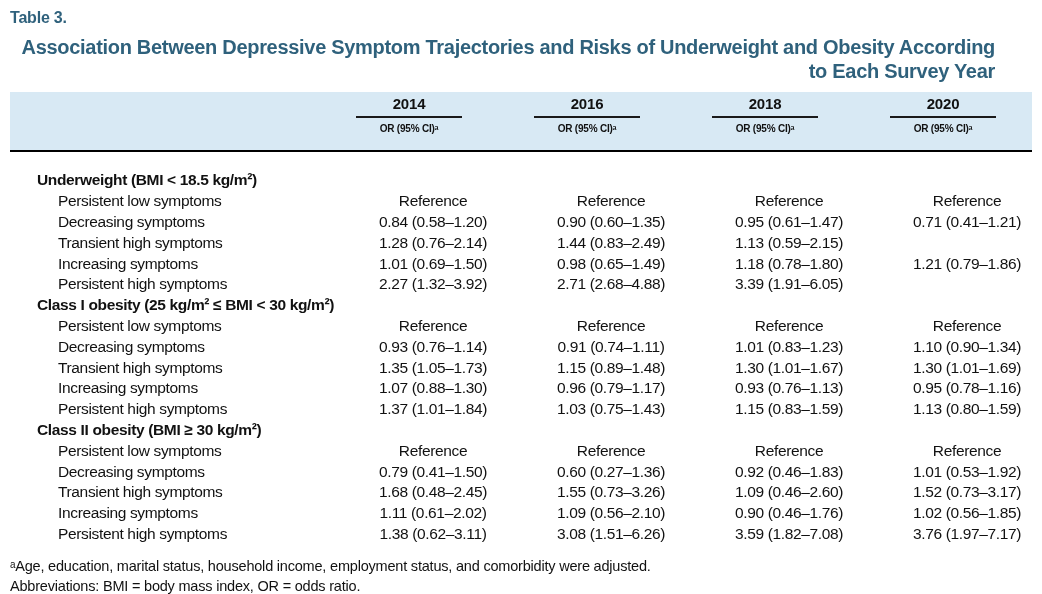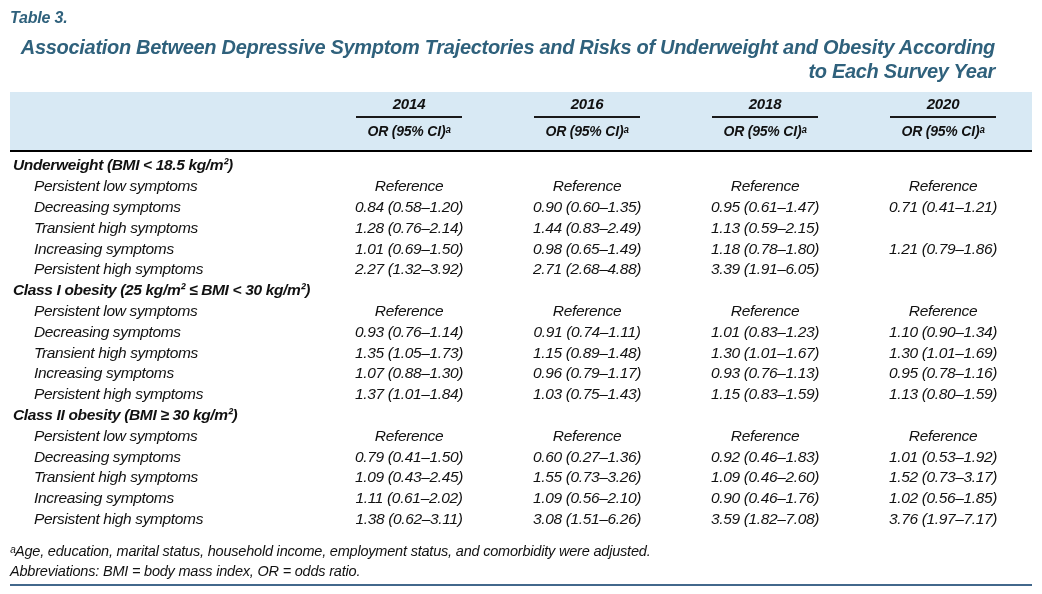--- a/index.html
+++ b/index.html
@@ -3,21 +3,21 @@
 <meta charset="utf-8">
 <style>
   * { margin: 0; padding: 0; box-sizing: border-box; }
   html, body { background: #ffffff; }
   body {
     width: 1042px; height: 594px;
     font-family: "Liberation Sans", "DejaVu Sans", sans-serif;
     color: var(--body-text, #111111);
     overflow: hidden;
   }
-  .page { width: 1042px; height: 594px; padding: 9px 10px 0 10px; position: relative; font-style: italic; }
+  .page { width: 1042px; height: 594px; padding: 9px 10px 0 10px; position: relative; }
 
   .table-label {
     font-size: 16px; font-weight: bold;
     color: var(--accent-teal, #2f617c);
     letter-spacing: -0.2px;
     line-height: 18px;
   }
   .title {
     margin-top: 8px;
     max-width: 985px;
@@ -43,25 +43,25 @@
   .year-cell { text-align: center; padding-top: 4px; }
   .year-text {
     font-size: 15px; font-weight: bold; line-height: 16px;
     letter-spacing: -0.2px;
   }
   .year-underline {
     width: 106px; margin: 4px auto 0 auto;
     border-top: 2px solid #1a1a1a; height: 0;
   }
   .or-label {
-    font-size: 14px; font-weight: bold; margin-top: 5px;
-    letter-spacing: -0.2px;
-  }
-
-  .table-body { padding-top: 3px; }
+    font-size: 10px; font-weight: bold; margin-top: 5px;
+    letter-spacing: -0.2px;
+  }
+
+  .table-body { padding-top: 18px; margin-left: 24px; }
   .row {
     height: 20.8px;
     align-items: center;
     font-size: 15.5px;
     letter-spacing: -0.35px;
     line-height: 20px;
   }
   .section-label { grid-column: 1 / -1; font-weight: bold; padding-left: 3px; }
   .row-label { padding-left: 24px; white-space: nowrap; }
   .val { text-align: center; white-space: nowrap; }
@@ -200,21 +200,21 @@
     </div>
     <div class="grid-row row">
       <div class="row-label">Decreasing symptoms</div>
       <div class="val">0.79 (0.41–1.50)</div>
       <div class="val">0.60 (0.27–1.36)</div>
       <div class="val">0.92 (0.46–1.83)</div>
       <div class="val">1.01 (0.53–1.92)</div>
     </div>
     <div class="grid-row row">
       <div class="row-label">Transient high symptoms</div>
-      <div class="val">1.09 (0.43–2.45)</div>
+      <div class="val">1.68 (0.48–2.45)</div>
       <div class="val">1.55 (0.73–3.26)</div>
       <div class="val">1.09 (0.46–2.60)</div>
       <div class="val">1.52 (0.73–3.17)</div>
     </div>
     <div class="grid-row row">
       <div class="row-label">Increasing symptoms</div>
       <div class="val">1.11 (0.61–2.02)</div>
       <div class="val">1.09 (0.56–2.10)</div>
       <div class="val">0.90 (0.46–1.76)</div>
       <div class="val">1.02 (0.56–1.85)</div>

